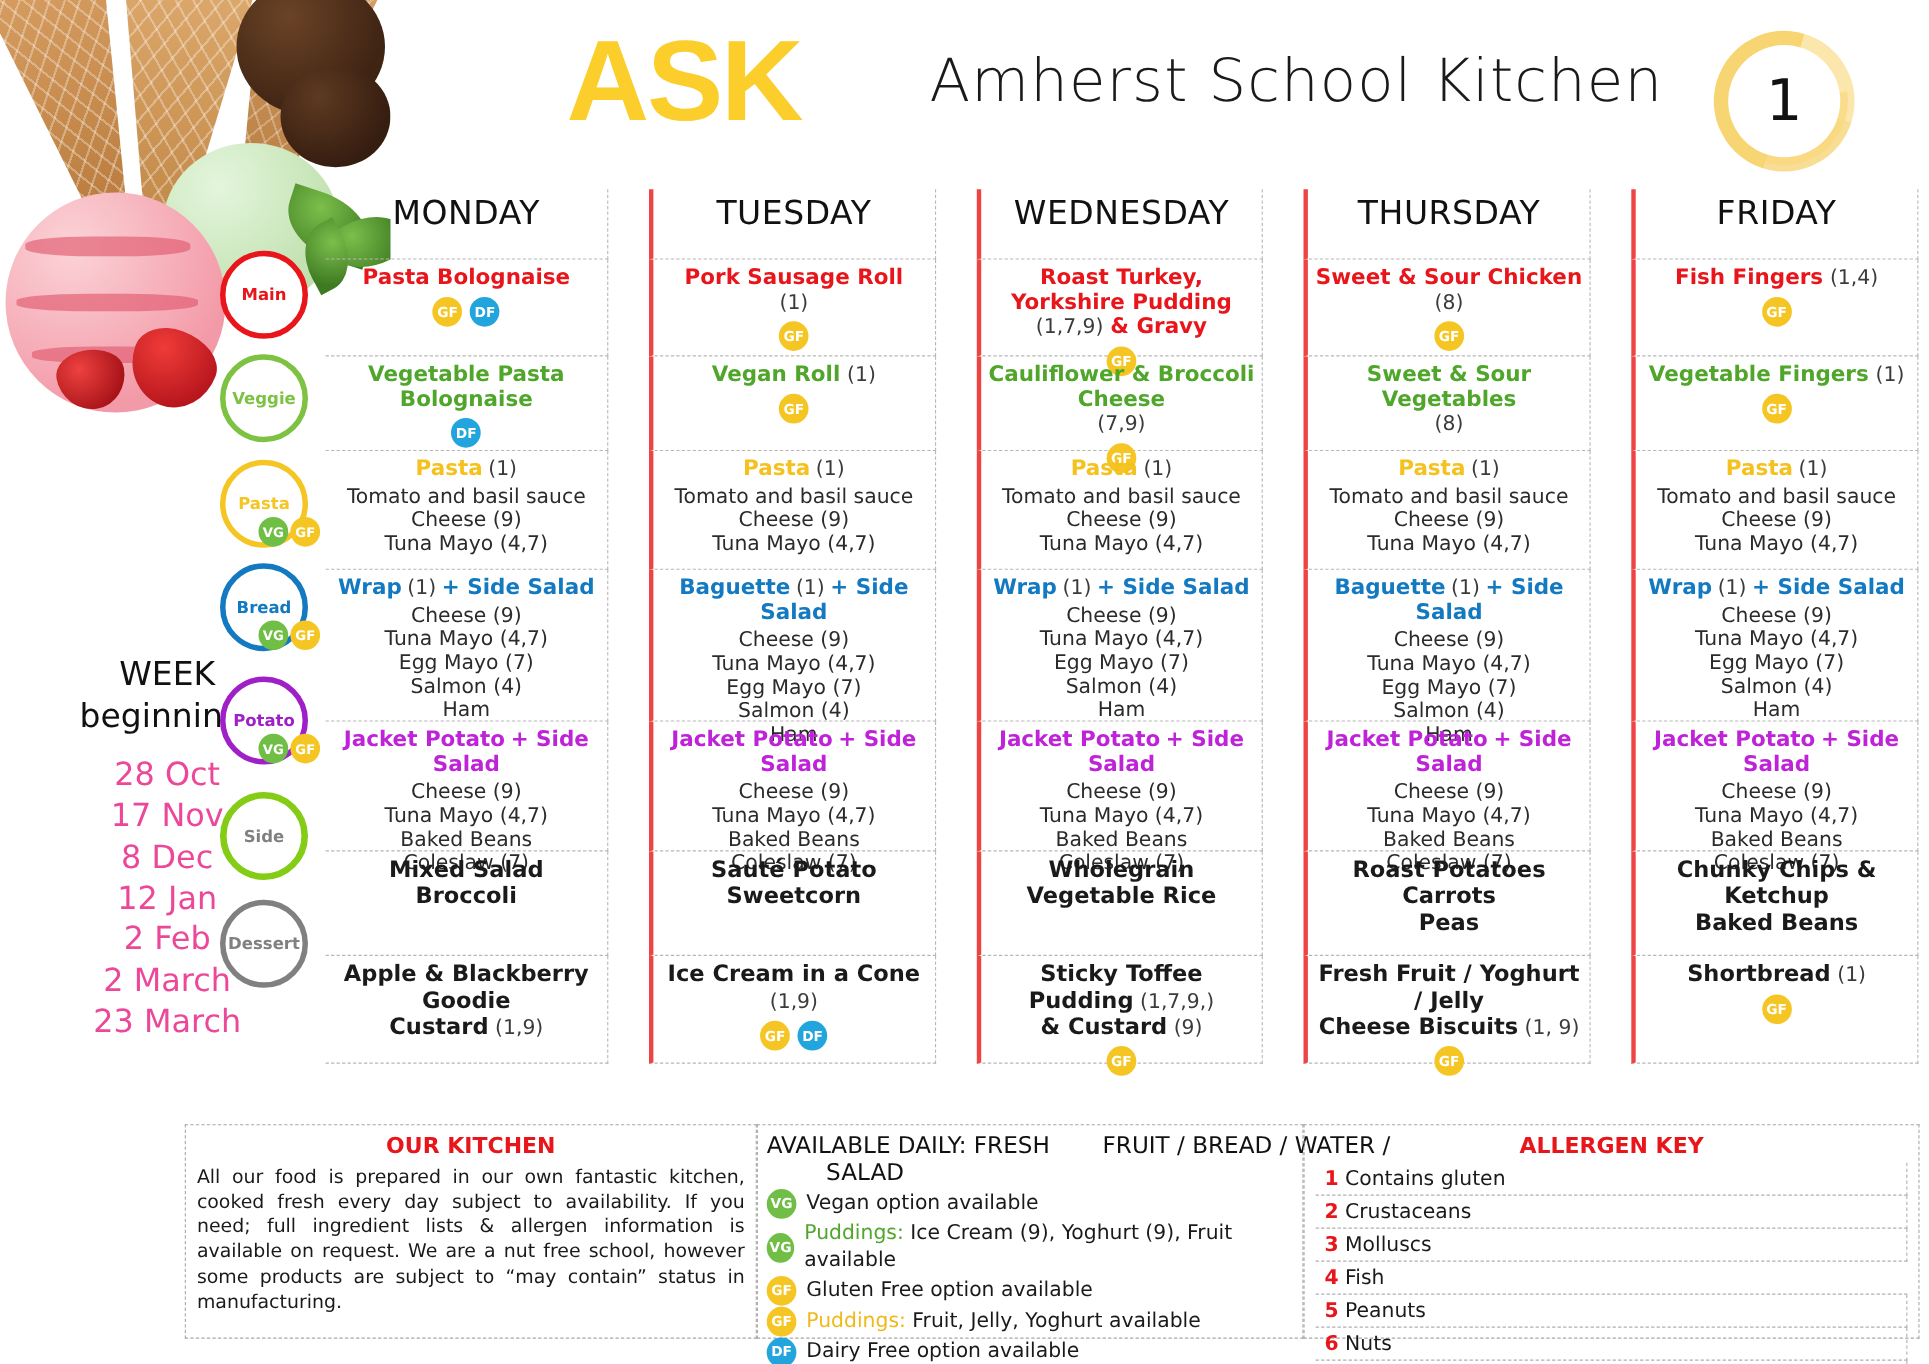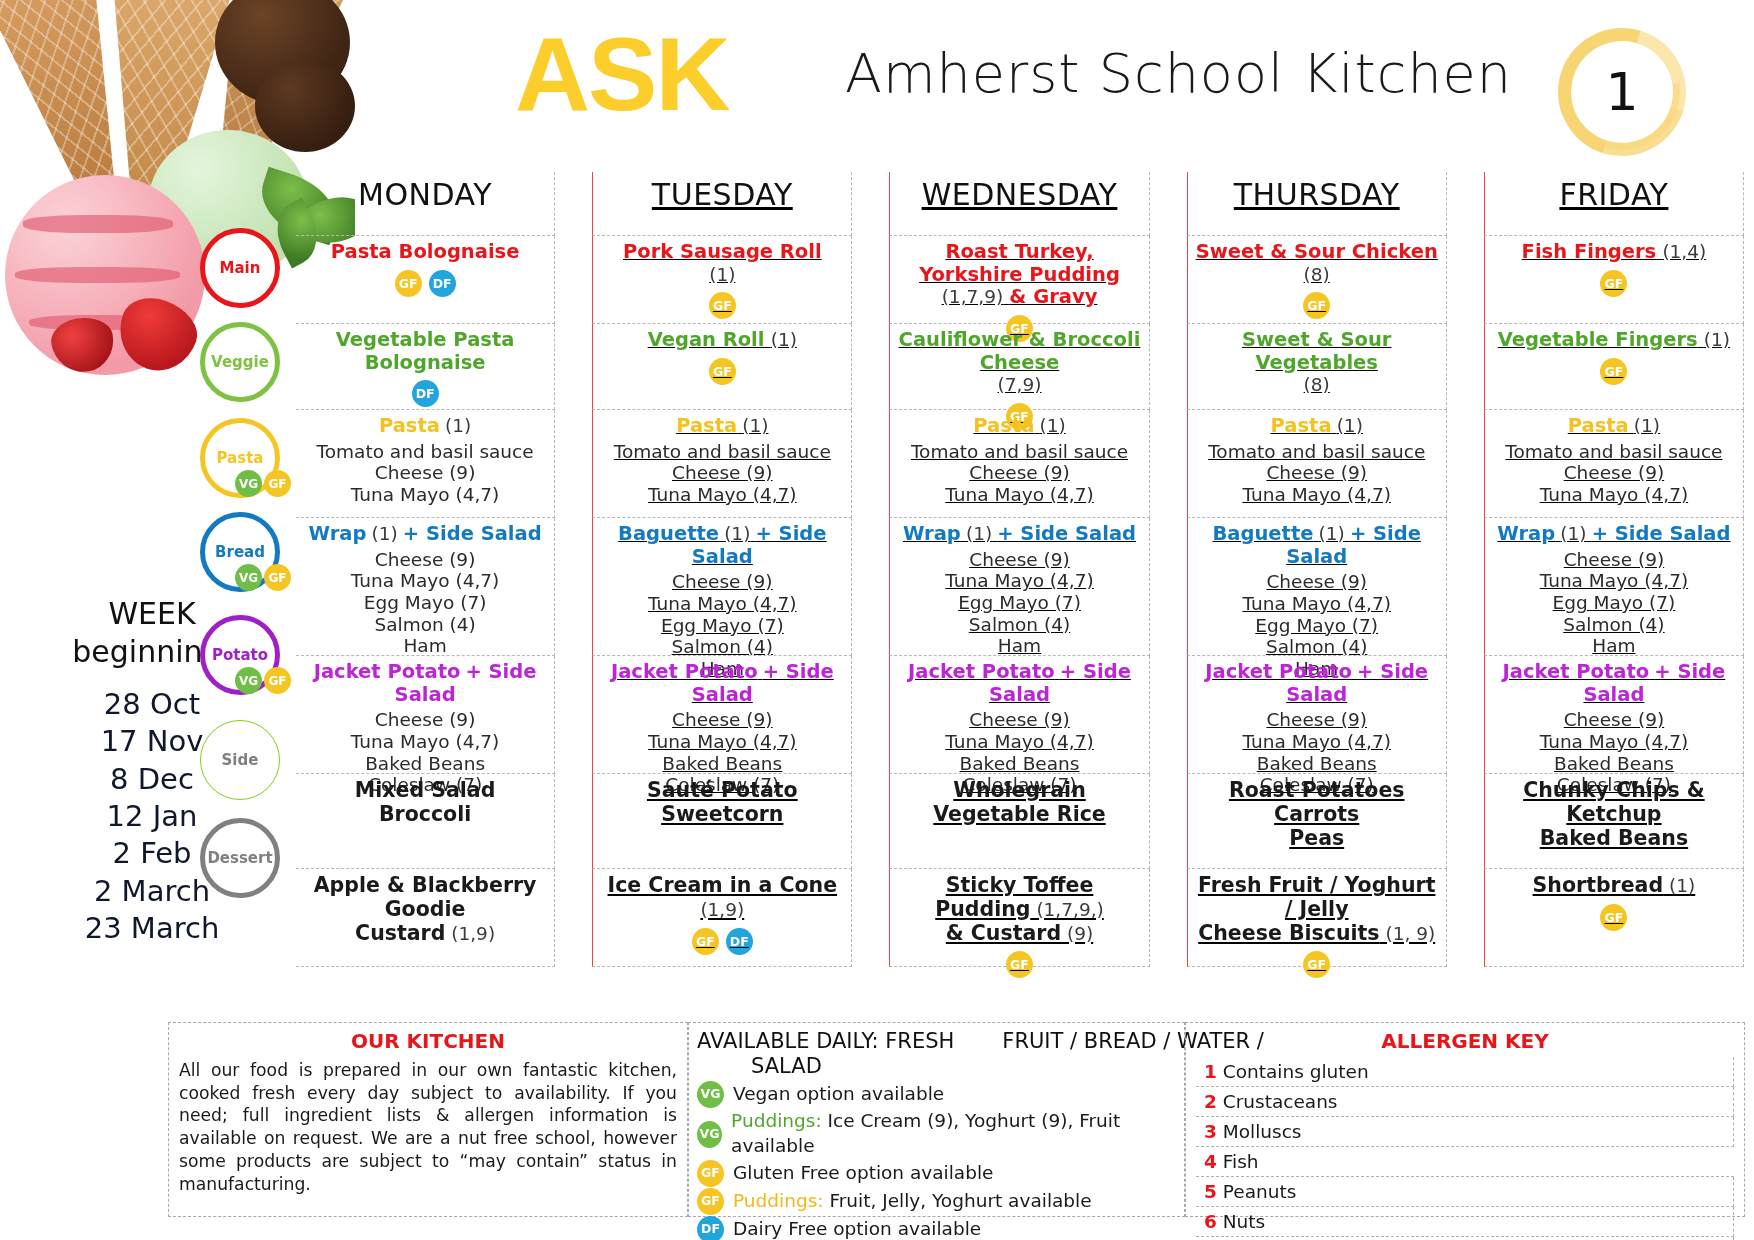--- a/index.html
+++ b/index.html
@@ -126,21 +126,21 @@
   }
 
   
   .weekbeg {
     position: absolute; left: 12px; top: 595px; width: 280px;
     text-align: center;
     font-family: "DejaVu Sans", sans-serif;
   }
   .weekbeg .lab { font-size: 30px; color: #111; line-height: 1.28; }
   .weekbeg .dates { margin-top: 14px; }
-  .weekbeg .dates div { font-size: 29px; color: #0f172a; line-height: 1.29; }
+  .weekbeg .dates div { font-size: 29px; color: #ec4899; line-height: 1.29; }
 
   
   .cat-col { position: absolute; left: 190px; top: 228px; width: 100px; }
   .cat {
     position: relative; width: 80px; height: 80px; margin: 0 auto;
     border-radius: 50%;
     display: flex; align-items: center; justify-content: center;
     font-family: "DejaVu Sans", sans-serif;
     font-weight: bold; font-size: 15px;
     background: #fff;
@@ -168,21 +168,21 @@
     padding: 5px 6px 4px;
     text-align: center;
     font-family: "DejaVu Sans", sans-serif;
     border-right: 1px dashed #b7b7b7;
     border-bottom: 1px dashed #b7b7b7;
     position: relative;
   }
   .cell:last-child { border-right: 1px dashed #b7b7b7; }
   .grid-row.hdr .cell { border-bottom: 1px dashed #b7b7b7; }
   
-  .cell.solid-left { border-left: 1px solid #ef4444; text-decoration: underline; }
+  .cell.solid-left { border-left: 4px solid #ef4444; }
 
   .dayname {
     font-size: 30px; color: #111; letter-spacing: .5px;
     font-family: "DejaVu Sans", sans-serif;
   }
   .r-head  { height: 64px; }
   .r-main  { height: 88px; }
   .r-veg   { height: 86px; }
   .r-pasta { height: 108px; }
   .r-bread { height: 138px; }
@@ -337,21 +337,21 @@
       <div style="position:absolute;top:387px;left:0;width:100px;">
     <div class="cat" style="border:5px solid #A020C8;color:#A020C8;">
       <span>Potato</span>
       <span class="mini-wrap">
             <span class="mini vg">VG</span>
             <span class="mini gf">GF</span>
           </span>
     </div>
       </div>
       <div style="position:absolute;top:492px;left:0;width:100px;">
-    <div class="cat" style="border:1px solid #84cc16;color:#808080;justify-content:center;">
+    <div class="cat" style="border:6px solid #84cc16;color:#808080;justify-content:center;">
       <span>Side</span>
 
     </div>
       </div>
       <div style="position:absolute;top:590px;left:0;width:100px;">
     <div class="cat" style="border:5px solid #808080;color:#808080;">
       <span>Dessert</span>
 
     </div>
       </div>

